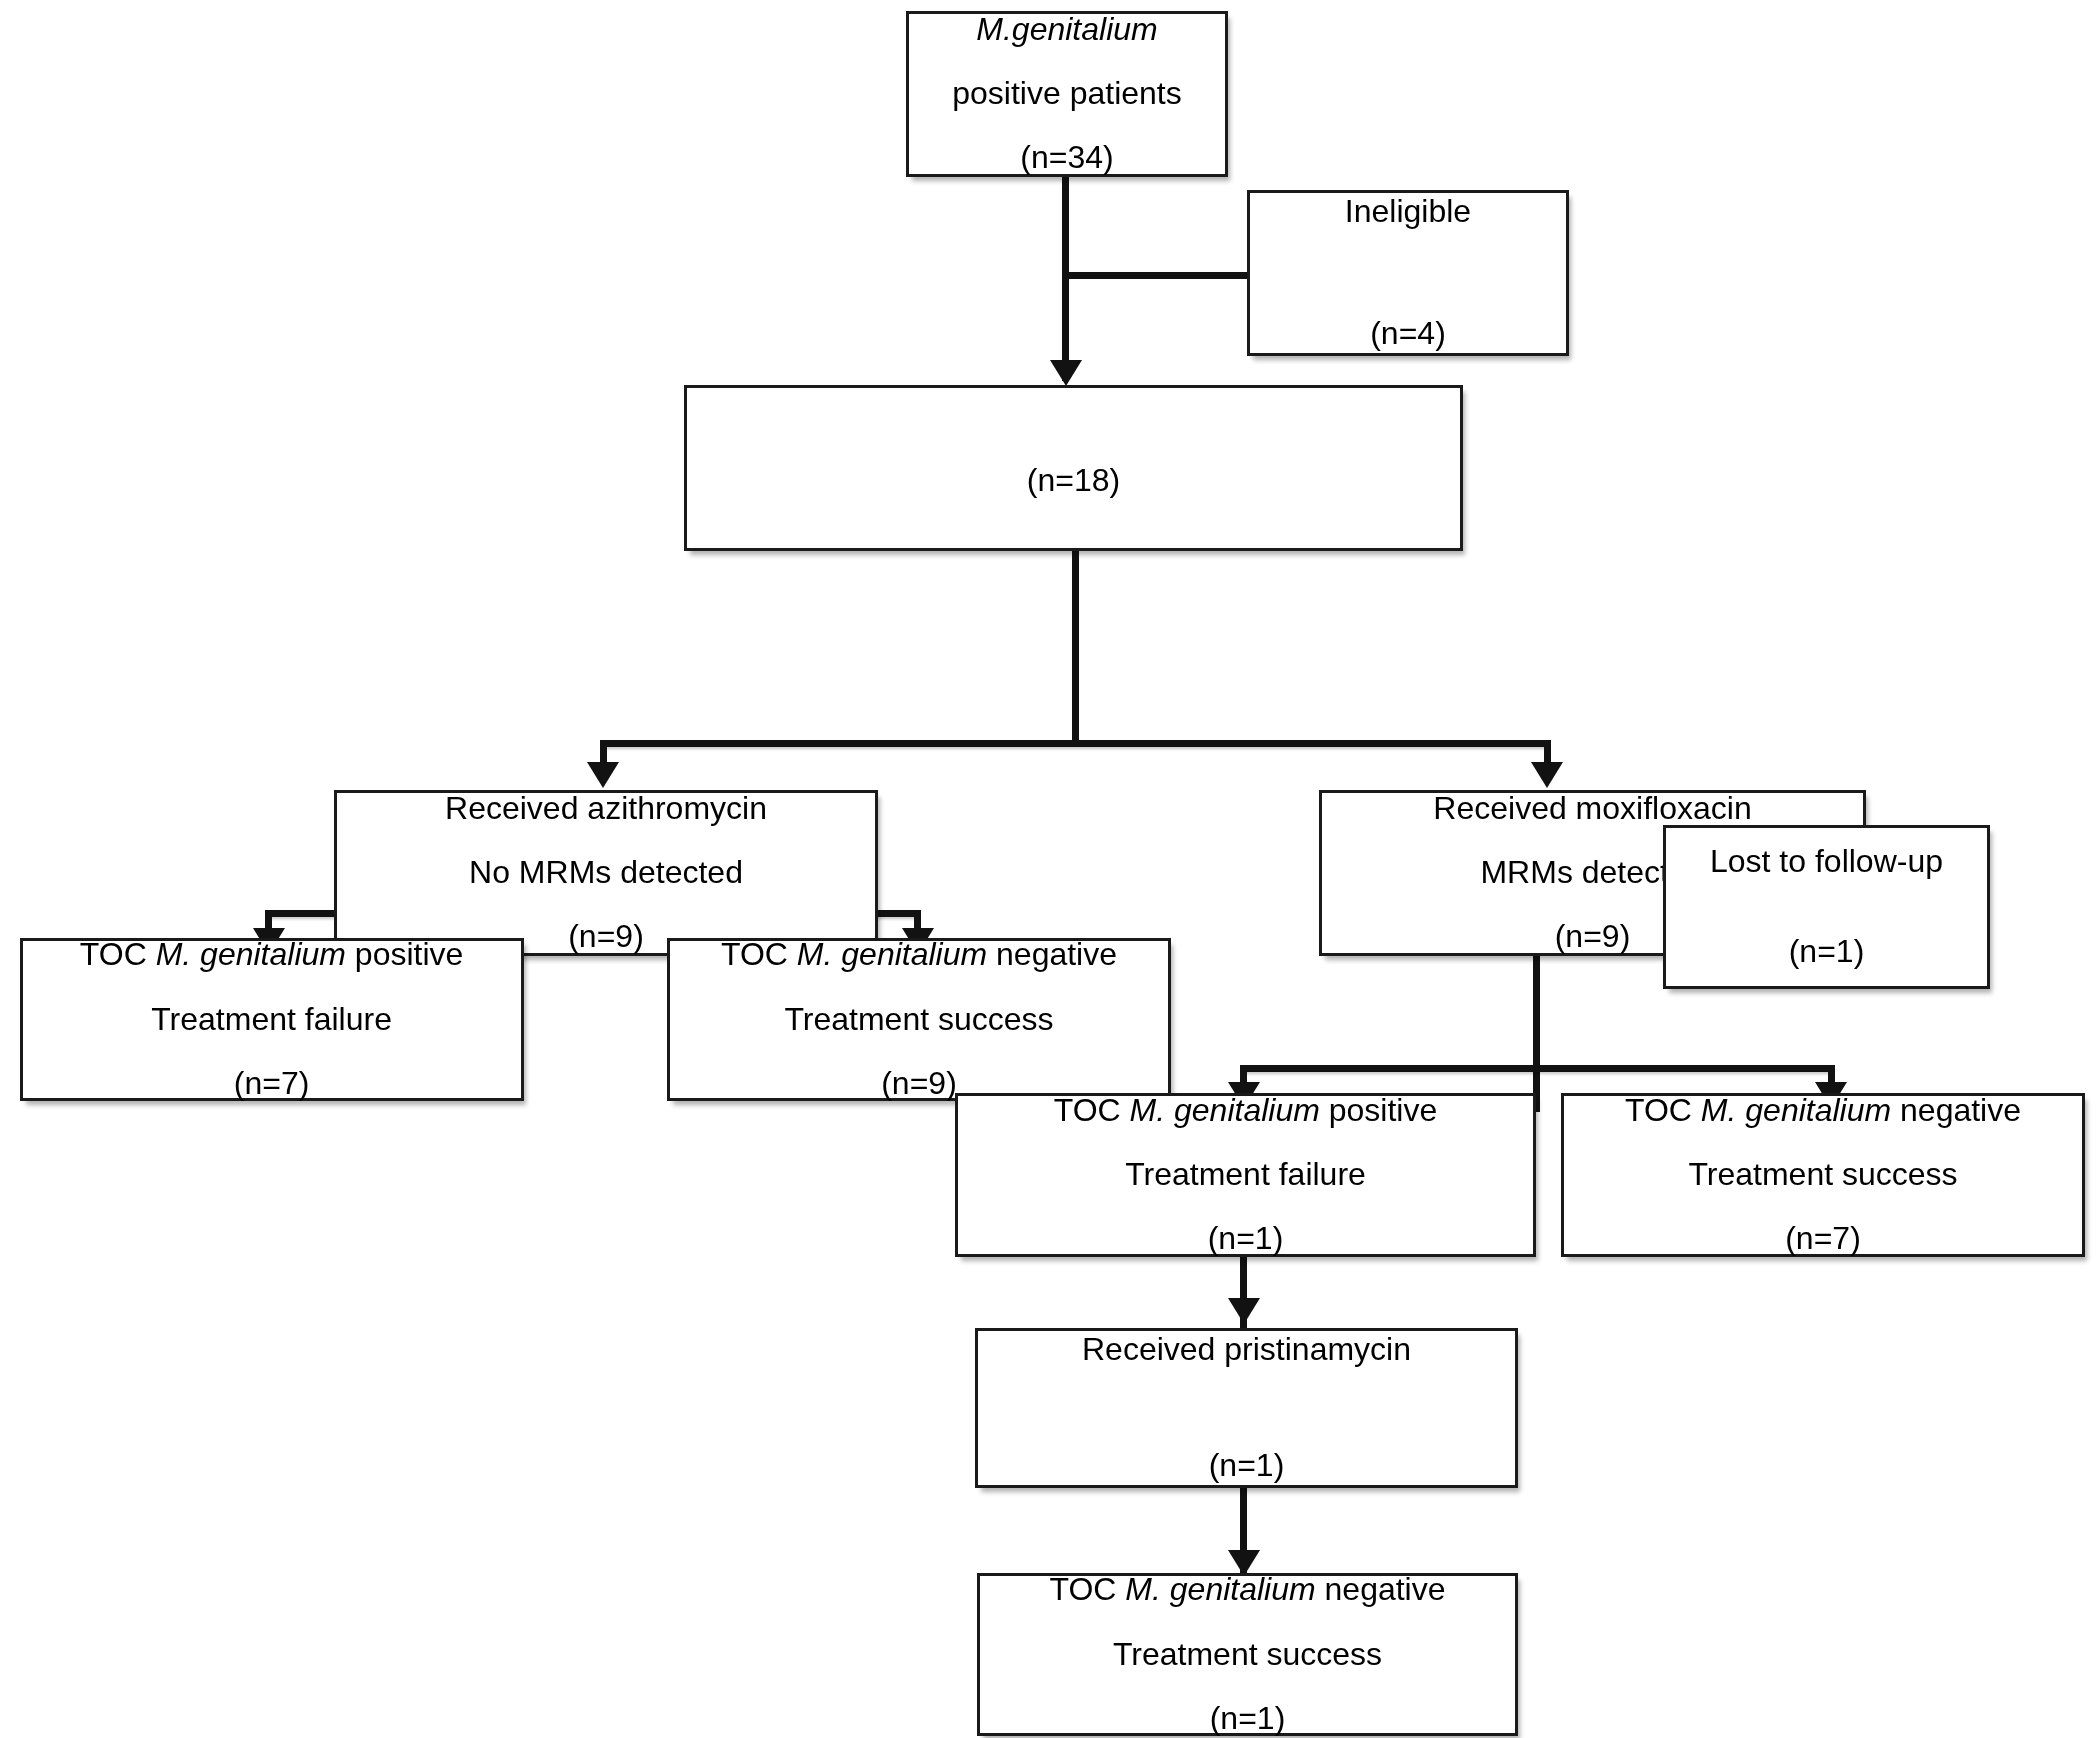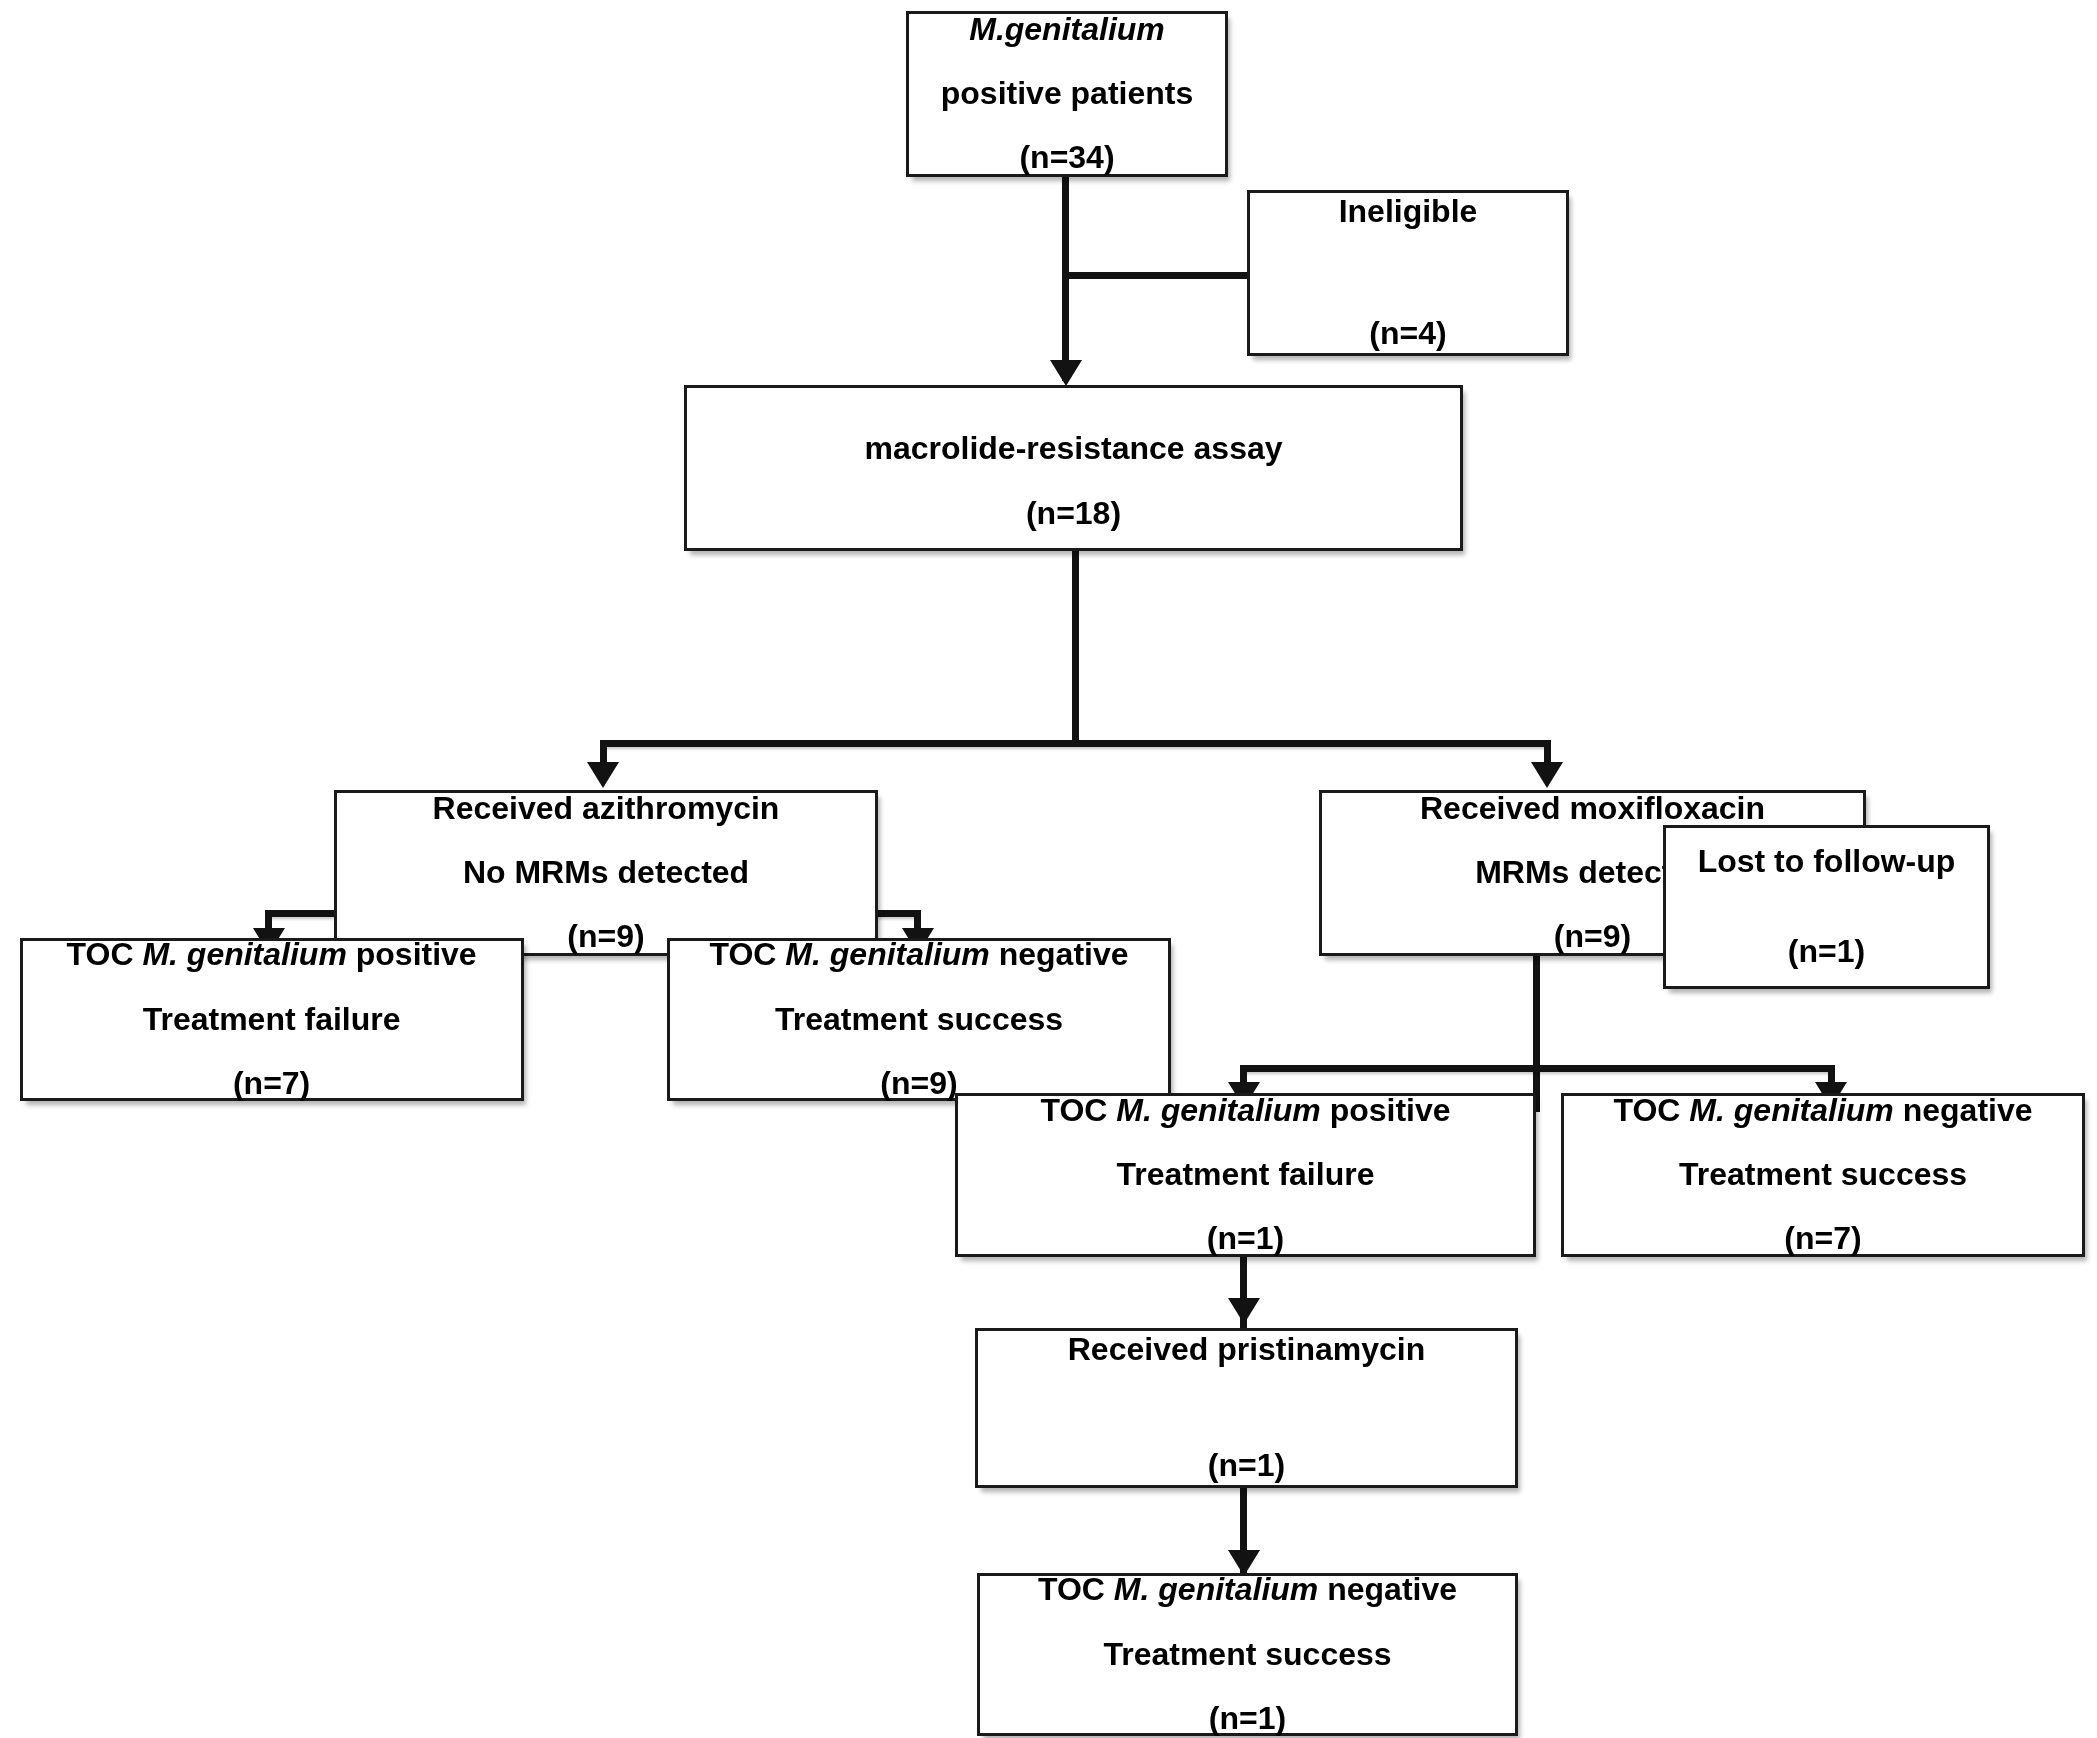--- a/index.html
+++ b/index.html
@@ -33,21 +33,20 @@
     text-align: center;
     color: #000000;
     font-size: 32px;
     line-height: 1.18;
     z-index: 5;
   }
   .node .ln {
     display: block;
     white-space: nowrap;
     padding: 0 7.8px;
-    font-weight: bold;
   }
   .node .gap-sm { margin-top: 26.6px; }
   .node .gap-md { margin-top: 31px; }
   .node .gap-lg { margin-top: 36px; }
   .it { font-style: italic; }
 
   
   .vline {
     position: absolute;
     background: #121212;
@@ -119,21 +118,20 @@
     <span class="ln gap-sm">positive patients</span>
     <span class="ln gap-sm">(n=34)</span>
   </div>
 
   <div class="node" style="left:1247px; top:190px; width:322px; height:166px;justify-content:space-between;">
     <span class="ln">Ineligible</span>
     <span class="ln gap-lg">(n=4)</span>
   </div>
 
   <div class="node" style="left:684px; top:385px; width:779px; height:166px;">
-    <span class="ln gap-sm">macrolide-resistance assay</span>
     <span class="ln gap-sm">(n=18)</span>
   </div>
 
   <div class="node" style="left:334px; top:790px; width:544px; height:166px;">
     <span class="ln">Received azithromycin</span>
     <span class="ln gap-sm">No MRMs detected</span>
     <span class="ln gap-sm">(n=9)</span>
   </div>
 
   <div class="node" style="left:1319px; top:790px; width:547px; height:166px;">

